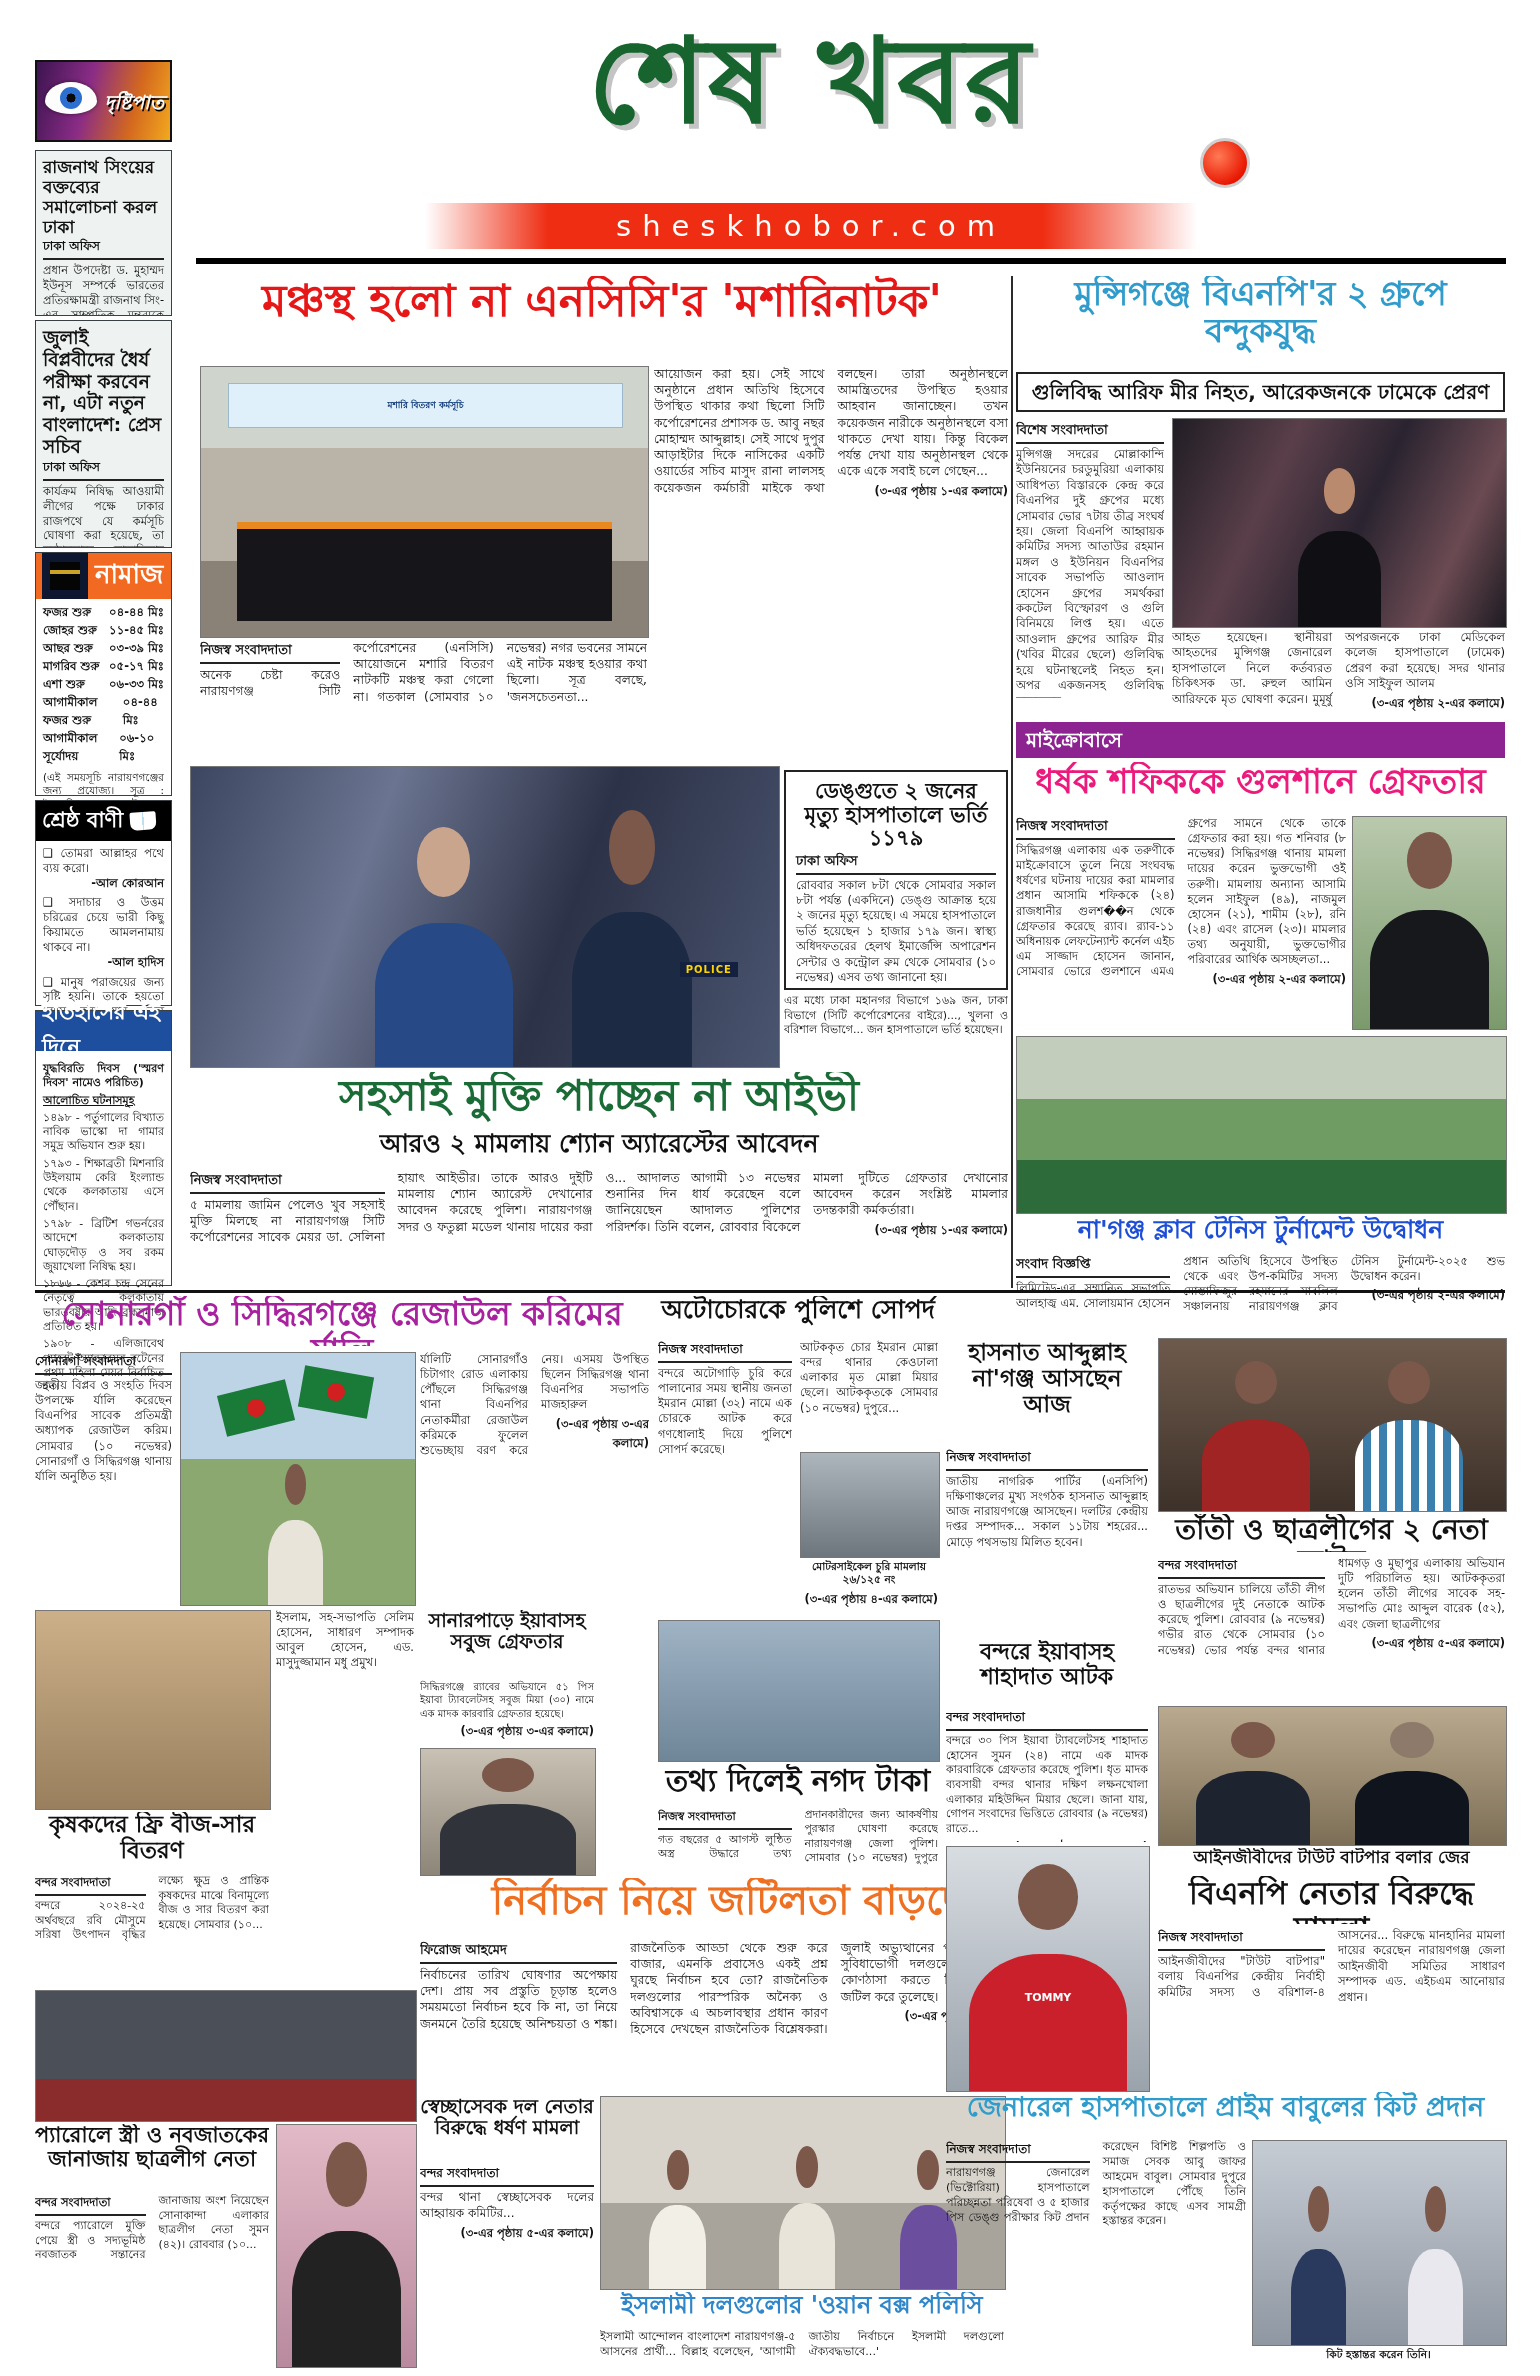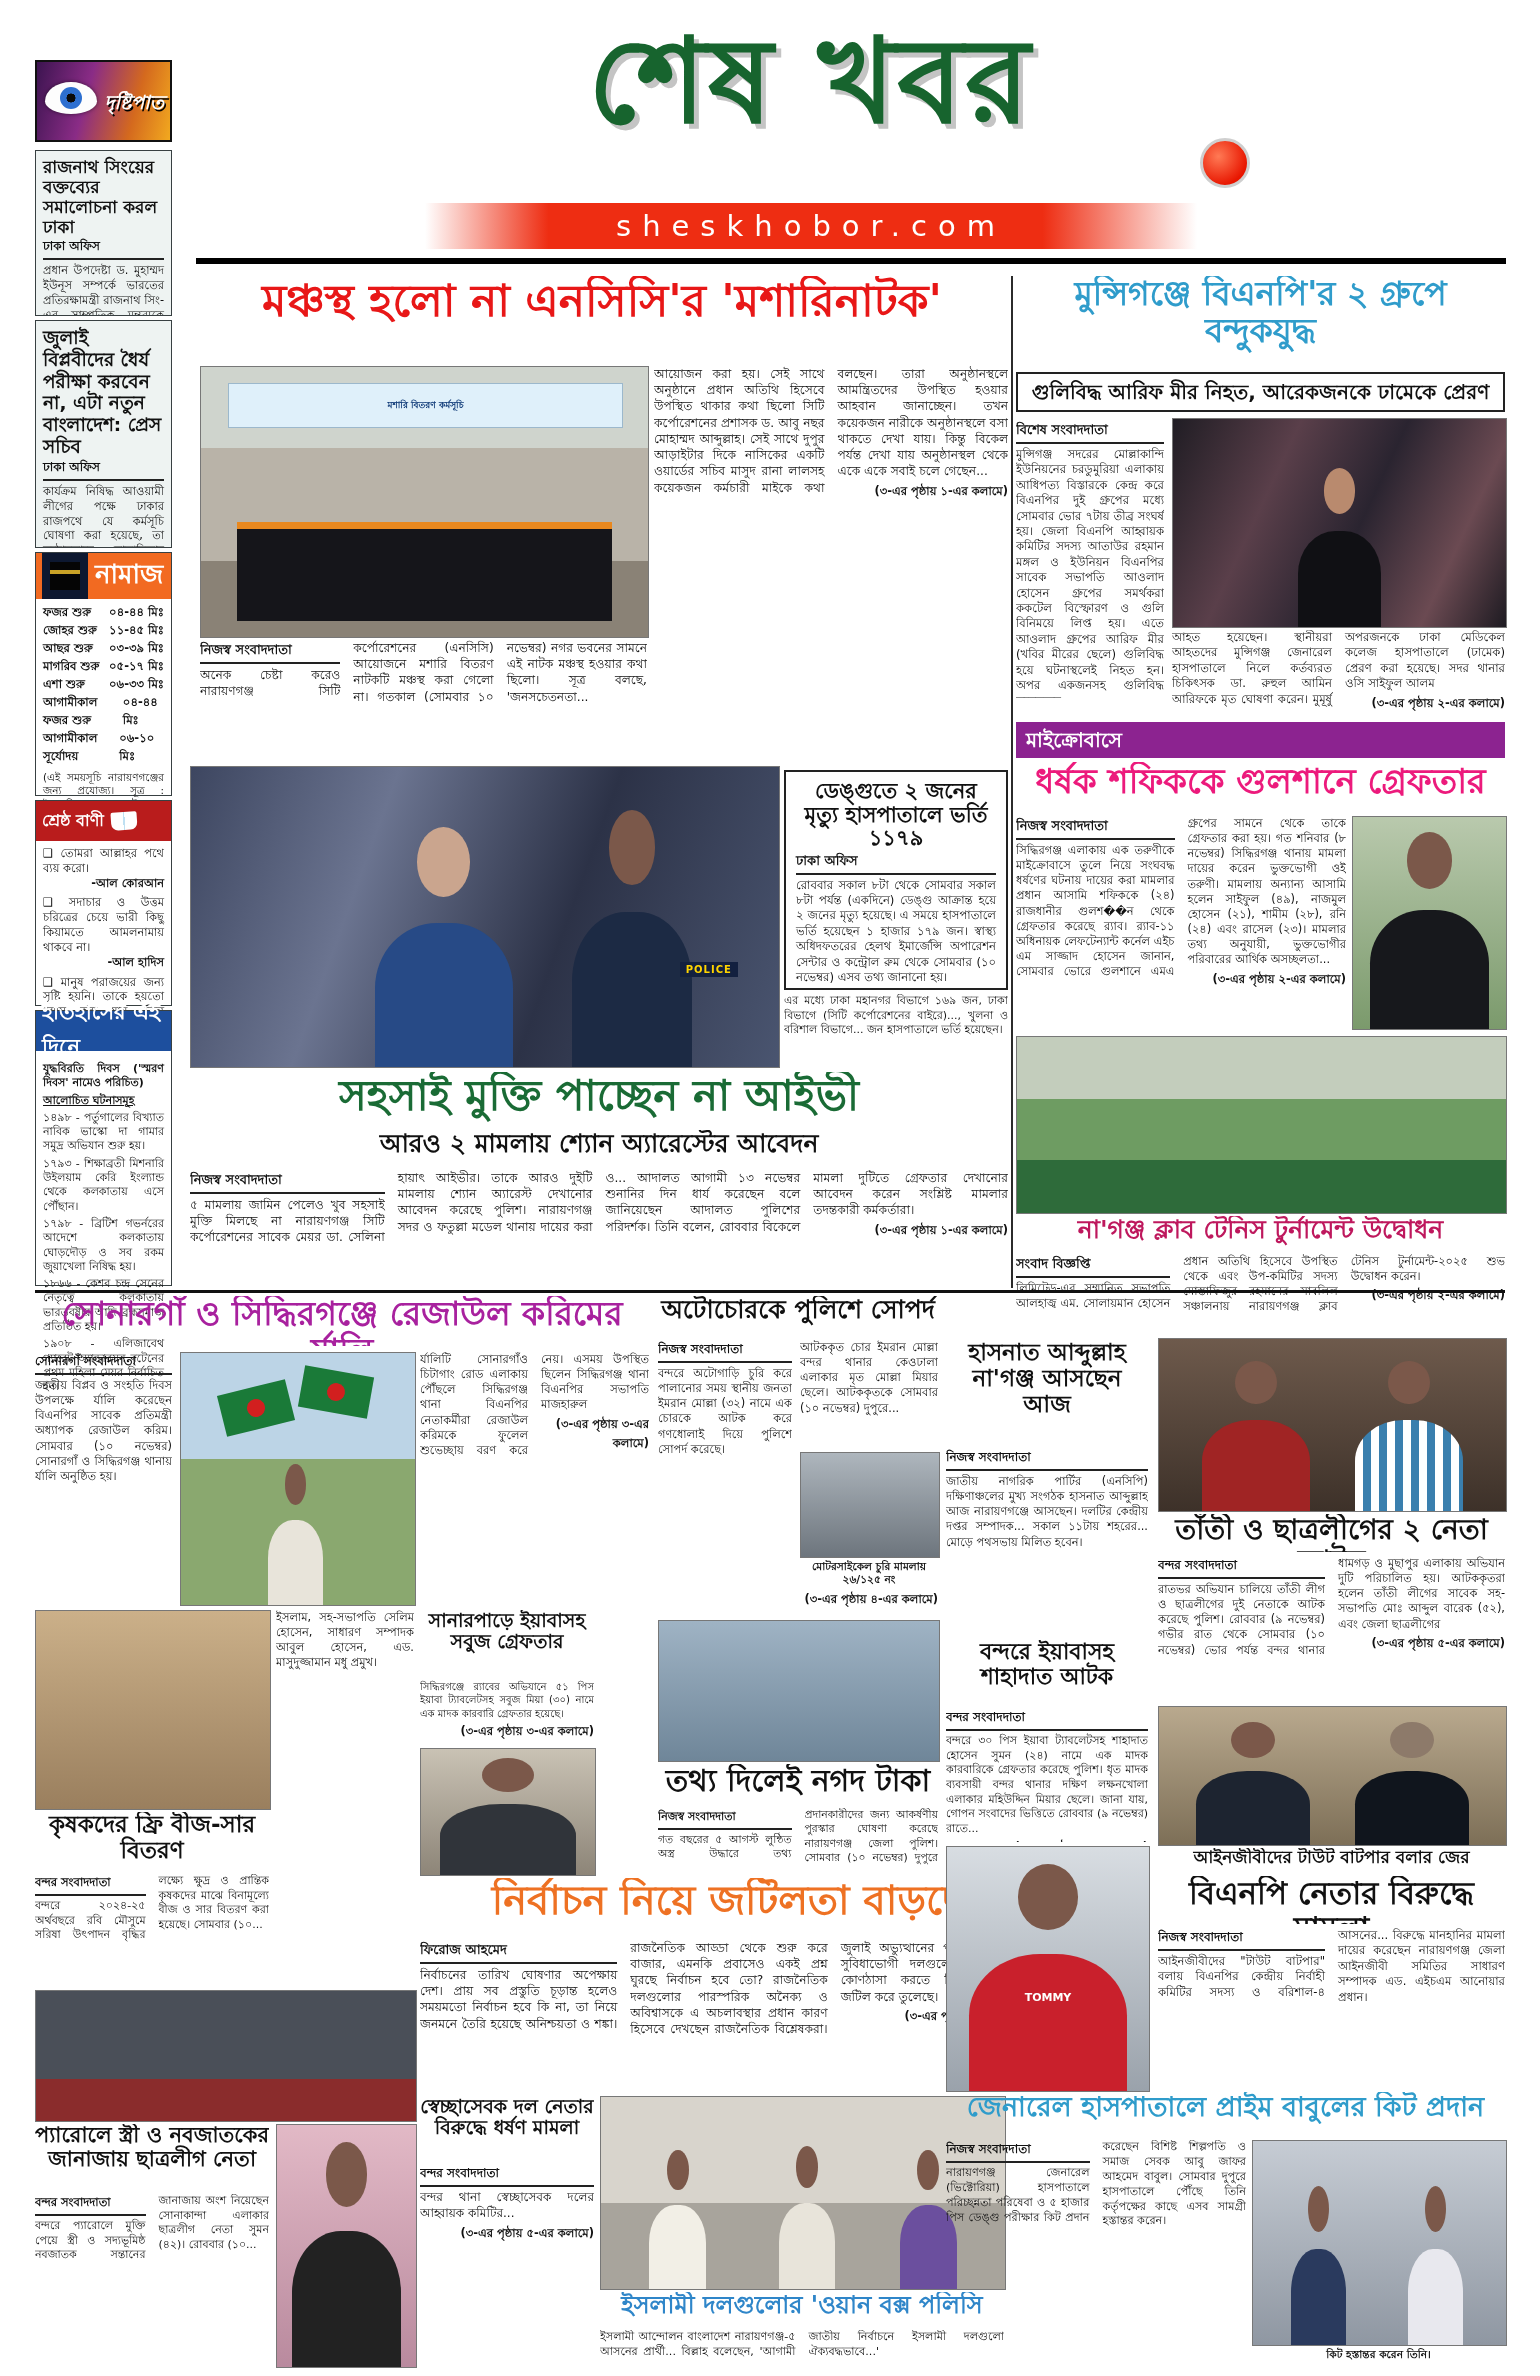--- a/index.html
+++ b/index.html
@@ -131,21 +131,21 @@
 
         <div class="nrow">
           <span>আগামীকাল সূর্যোদয়</span>
           <span>০৬-১০ মিঃ</span>
         </div>
       </div>
     <div style="padding:0 7px;font-size:10.4px;line-height:1.3;text-align:justify">(এই সময়সূচি নারায়ণগঞ্জের জন্য প্রযোজ্য। সূত্র : ইসলামিক ফাউন্ডেশন বাংলাদেশ)।</div>
   </div>
 
   <div class="abs" style="left:35px;top:800px;width:137px;height:206px;border:1.6px solid #384042;box-sizing:border-box;background:#fff">
-    <div class="secthead" style="height:40px;background:#b91c1c;font-size:16px">
+    <div class="secthead" style="height:40px;background:#000000;font-size:21px">
       <span>শ্রেষ্ঠ বাণী</span>
       <span class="book"></span>
     </div>
     <div style="padding:5px 7px">
 
         <div class="q-item">
           <span class="qt">তোমরা আল্লাহর পথে ব্যয় করো।</span>
           <span class="q-src">-আল কোরআন</span>
         </div>
 
@@ -252,21 +252,21 @@
     <div class="jump">(৩-এর পৃষ্ঠায় ২-এর কলামে)</div>
   </div>
   <div class="abs photo" style="left:1352px;top:816px;width:153px;height:212px;background:linear-gradient(#b9c9ad,#7b9a6c)">
     <div class="person">
       <div class="p-head"></div>
         <div class="p-torso" style="background:#17181c"></div>
     </div>
   </div>
 
   <div class="abs photo" style="left:1016px;top:1036px;width:489px;height:176px;background:linear-gradient(#c3cdbc 0 35%,#6e9c62 35% 70%,#2e6b3a 70% 100%)"></div>
-  <div class="abs hl" style="left:1016px;top:1216px;width:489px;height:34px;font-size:25px;color:#be185d">না'গঞ্জ ক্লাব টেনিস টুর্নামেন্ট উদ্বোধন</div>
+  <div class="abs hl" style="left:1016px;top:1216px;width:489px;height:34px;font-size:25px;color:#1d4ed8">না'গঞ্জ ক্লাব টেনিস টুর্নামেন্ট উদ্বোধন</div>
   <div class="abs txt c3" style="left:1016px;top:1254px;width:489px;height:74px">
     <div class="byline">সংবাদ বিজ্ঞপ্তি</div>
     <div class="body" style="font-size:11.4px">লিমিটেড-এর সম্মানিত সভাপতি আলহাজ্ব এম. সোলায়মান হোসেন প্রধান অতিথি হিসেবে উপস্থিত থেকে এবং উপ-কমিটির সদস্য মোস্তাফিজুর রহমানের সাবলিল সঞ্চালনায় নারায়ণগঞ্জ ক্লাব টেনিস টুর্নামেন্ট-২০২৫ শুভ উদ্বোধন করেন।</div>
     <div class="jump">(৩-এর পৃষ্ঠায় ২-এর কলামে)</div>
   </div>
 
   <div class="abs hr2" style="left:35px;top:1290px;width:1470px"></div>
 
   <div class="abs hl" style="left:35px;top:1296px;width:614px;height:50px;font-size:33px;color:#a8219e">সোনারগাঁ ও সিদ্ধিরগঞ্জে রেজাউল করিমের র্যালি</div>
   <div class="abs txt" style="left:35px;top:1352px;width:137px;height:252px">

